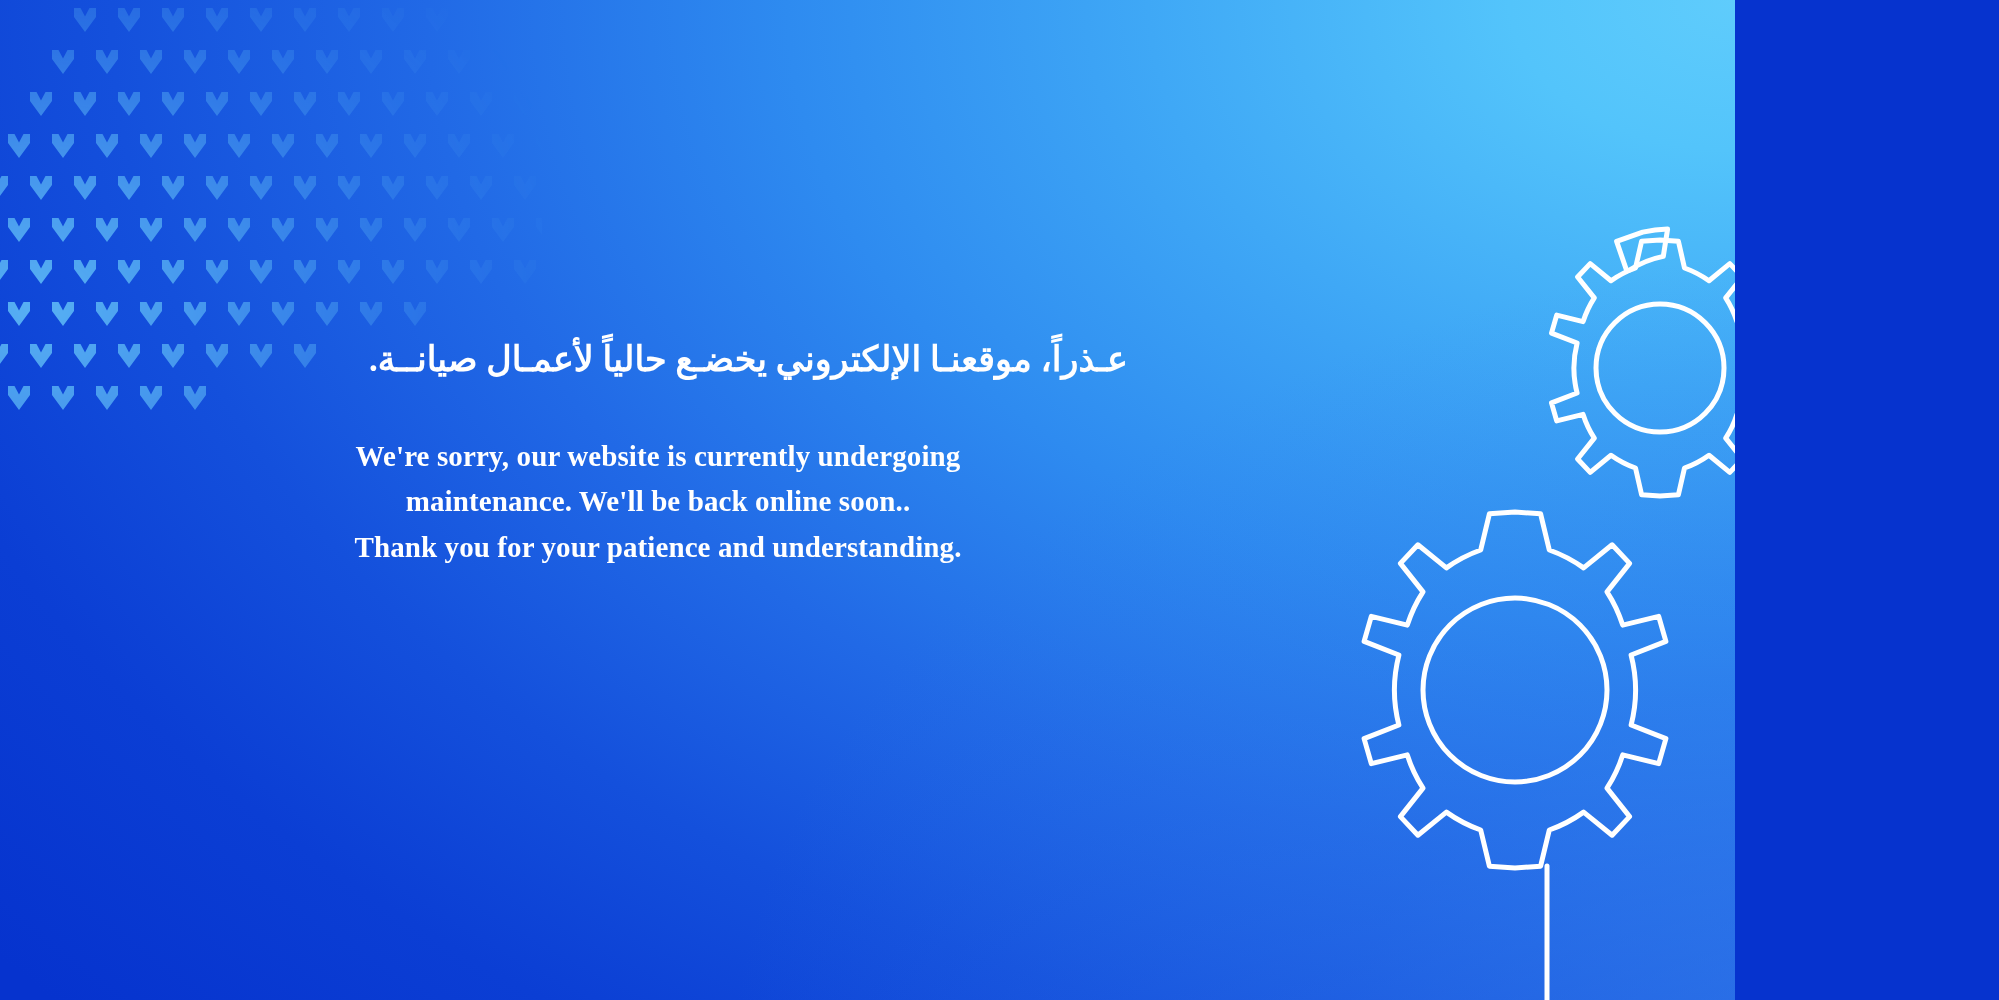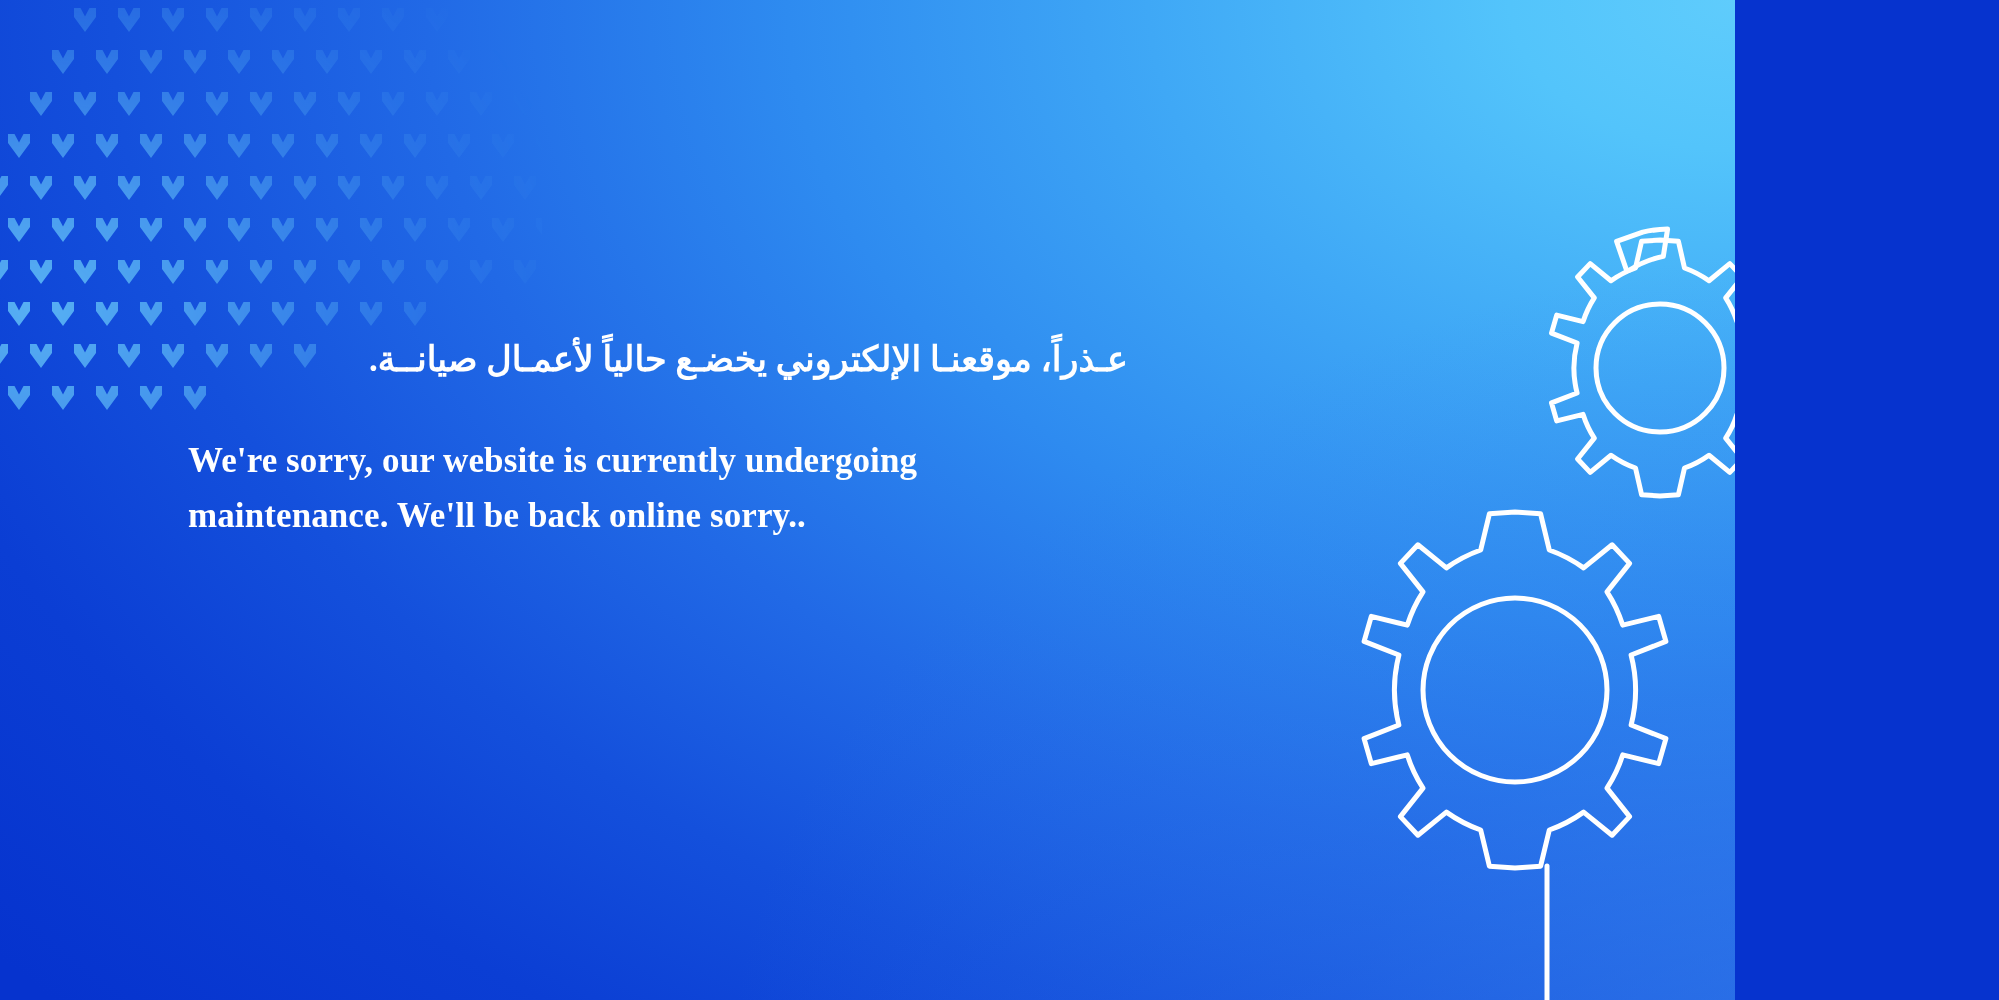--- a/index.html
+++ b/index.html
@@ -70,24 +70,25 @@
     color: #ffffff;
     font-size: 35px;
     font-weight: 700;
     line-height: 1.72;
     letter-spacing: 0px;
   }
   .ar-line { white-space: nowrap; }
   .en-block {
     margin-top: 44px;
     color: #ffffff;
-    font-size: 35px;
+    font-size: 29px;
     font-weight: 700;
     line-height: 1.56;
     letter-spacing: 0.1px;
+    text-align: center;
   }
   .en-line { white-space: nowrap; }
 </style>
 </head>
 <body>
 
 <div id="page">
 
   <div id="bg-wash"></div>
 
@@ -358,18 +359,19 @@
   </div>
 
   <div id="message">
 
     <div class="ar-block">
       <div class="ar-line">عـذراً، موقعنـا الإلكتروني يخضـع حالياً لأعمـال صيانــة.</div>
     </div>
 
     <div class="en-block">
       <div class="en-line">We're sorry, our website is currently undergoing</div>
-      <div class="en-line">maintenance. We'll be back online sorry..</div>
+      <div class="en-line">maintenance. We'll be back online soon..</div>
+      <div class="en-line">Thank you for your patience and understanding.</div>
     </div>
 
   </div>
 
 </div>
 
 </body></html>

